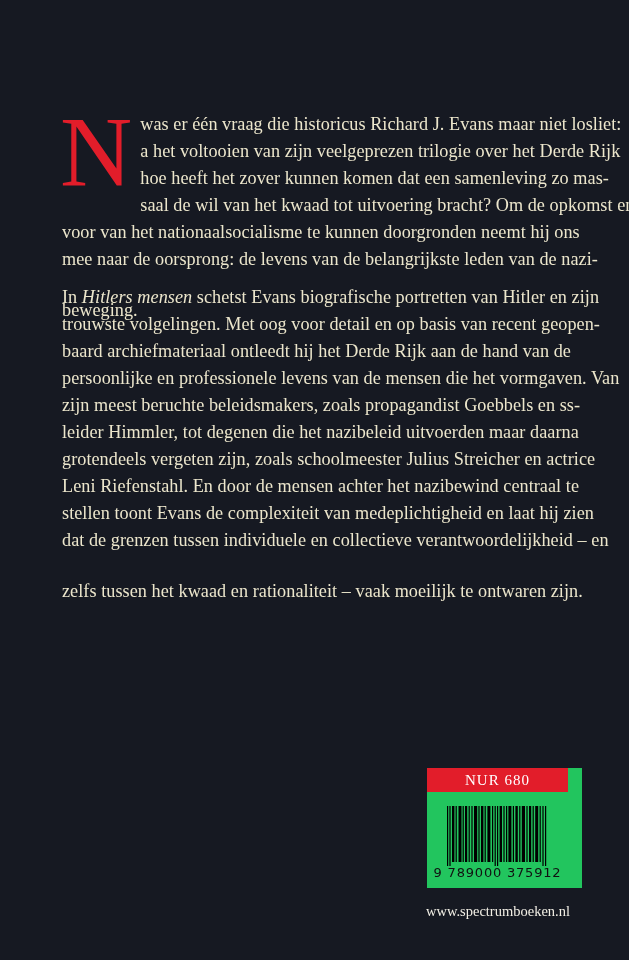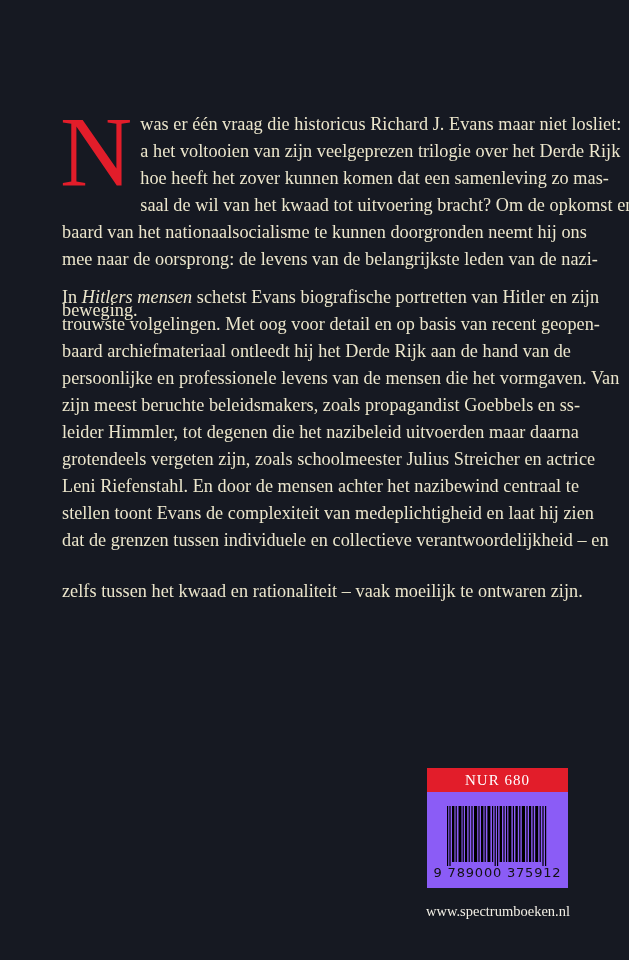--- a/index.html
+++ b/index.html
@@ -31,22 +31,22 @@
       line-height: 78px;
       height: 80px;
       margin: 2px 8px 0 -2px;
       font-family: "Liberation Serif", "DejaVu Serif", serif;
     }
     em { font-style: italic; }
 
     .barcode-box {
       position: absolute;
       left: 427px; top: 768px;
-      width: 141px; height: 120px;
-      background: #8b5cf6;
+      width: 155px; height: 120px;
+      background: #22c55e;
     }
     .nur-band {
       position: absolute; left: 0; top: 0; width: 141px; height: 24px;
       background: #e21d2a;
       color: #ffffff;
       font-size: 15px;
       letter-spacing: 1px;
       text-align: center;
       line-height: 24px;
     }
@@ -71,21 +71,21 @@
   </style>
 </head>
 <body>
 
 <div class="text-block p1">
   <span class="dropcap">N</span>
   <span class="line">was er één vraag die historicus Richard J. Evans maar niet losliet:</span>
   <span class="line">a het voltooien van zijn veelgeprezen trilogie over het Derde Rijk</span>
   <span class="line">hoe heeft het zover kunnen komen dat een samenleving zo mas-</span>
   <span class="line">saal de wil van het kwaad tot uitvoering bracht? Om de opkomst en in-</span>
-  <span class="line">baard van het nationaalsocialisme te kunnen doorgronden neemt hij ons</span>
+  <span class="line">voor van het nationaalsocialisme te kunnen doorgronden neemt hij ons</span>
   <span class="line">mee naar de oorsprong: de levens van de belangrijkste leden van de nazi-</span>
   <span class="line last">beweging.</span>
 </div>
 
 <div class="text-block p2">
   <span class="line"><span>In </span><em>Hitlers mensen</em><span> schetst Evans biografische portretten van Hitler en zijn</span></span>
   <span class="line">trouwste volgelingen. Met oog voor detail en op basis van recent geopen-</span>
   <span class="line">baard archiefmateriaal ontleedt hij het Derde Rijk aan de hand van de</span>
   <span class="line">persoonlijke en professionele levens van de mensen die het vormgaven. Van</span>
   <span class="line">zijn meest beruchte beleidsmakers, zoals propagandist Goebbels en ss-</span>

